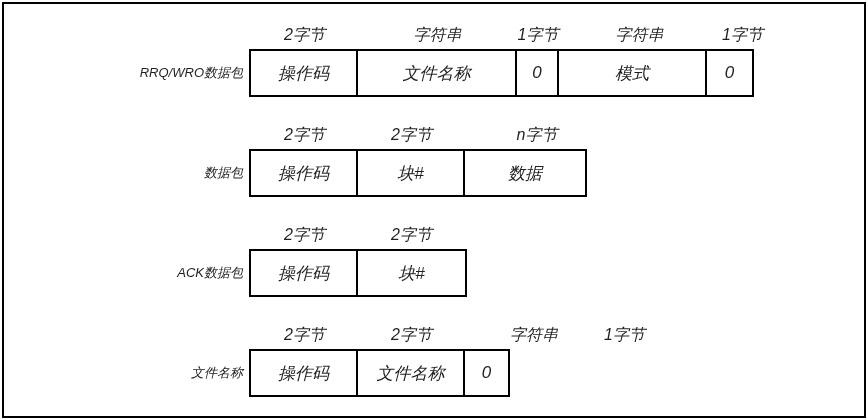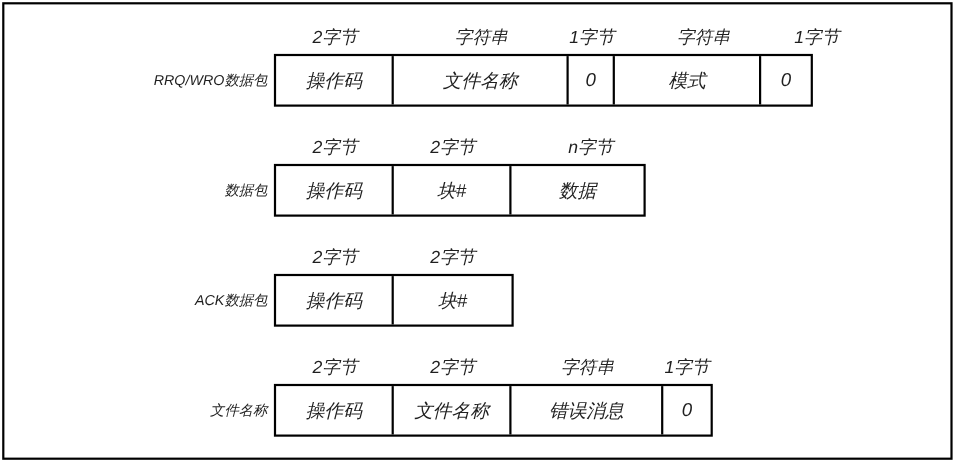--- a/index.html
+++ b/index.html
@@ -88,21 +88,21 @@
     <div class="hdr" style="width:42px">1字节</div>
     <div class="hdr" style="width:161px">字符串</div>
     <div class="hdr" style="width:45px">1字节</div>
   </div>
   <div class="box-line">
     <div class="row-label">RRQ/WRO数据包</div>
     <div class="cells">
       <div class="cell" style="width:107px">操作码</div>
       <div class="cell" style="width:159px">文件名称</div>
       <div class="cell" style="width:42px">0</div>
-      <div class="cell" style="width:133px">模式</div>
+      <div class="cell" style="width:148px">模式</div>
       <div class="cell" style="width:45px">0</div>
     </div>
   </div>
 </div>
 
 <div class="packet-row" style="top:125px">
   <div class="hdr-line">
     <div class="hdr" style="width:107px">2字节</div>
     <div class="hdr" style="width:107px">2字节</div>
     <div class="hdr" style="width:144px">n字节</div>
@@ -136,17 +136,16 @@
     <div class="hdr" style="width:107px">2字节</div>
     <div class="hdr" style="width:107px">2字节</div>
     <div class="hdr" style="width:138px">字符串</div>
     <div class="hdr" style="width:43px">1字节</div>
   </div>
   <div class="box-line">
     <div class="row-label">文件名称</div>
     <div class="cells">
       <div class="cell" style="width:107px">操作码</div>
       <div class="cell" style="width:107px">文件名称</div>
-      <div class="cell" style="width:138px">错误消息</div>
       <div class="cell" style="width:43px">0</div>
     </div>
   </div>
 </div>
 
 </body></html>

